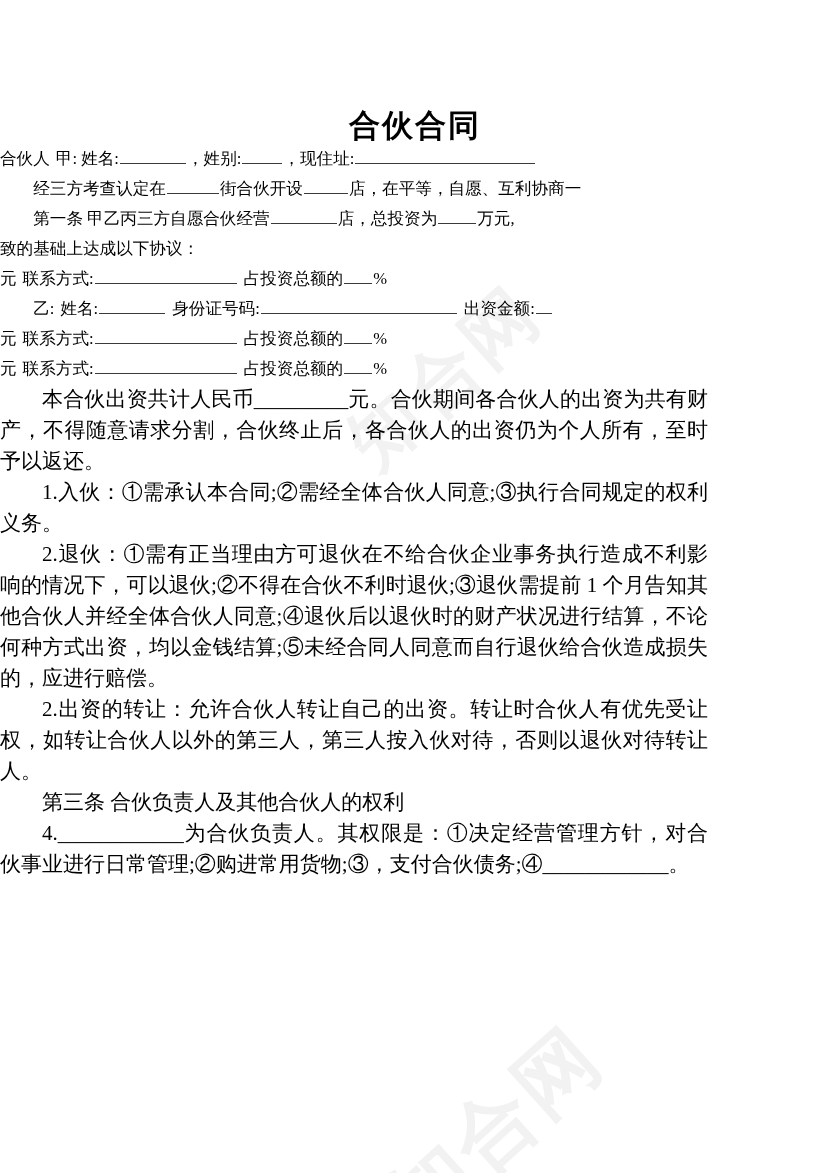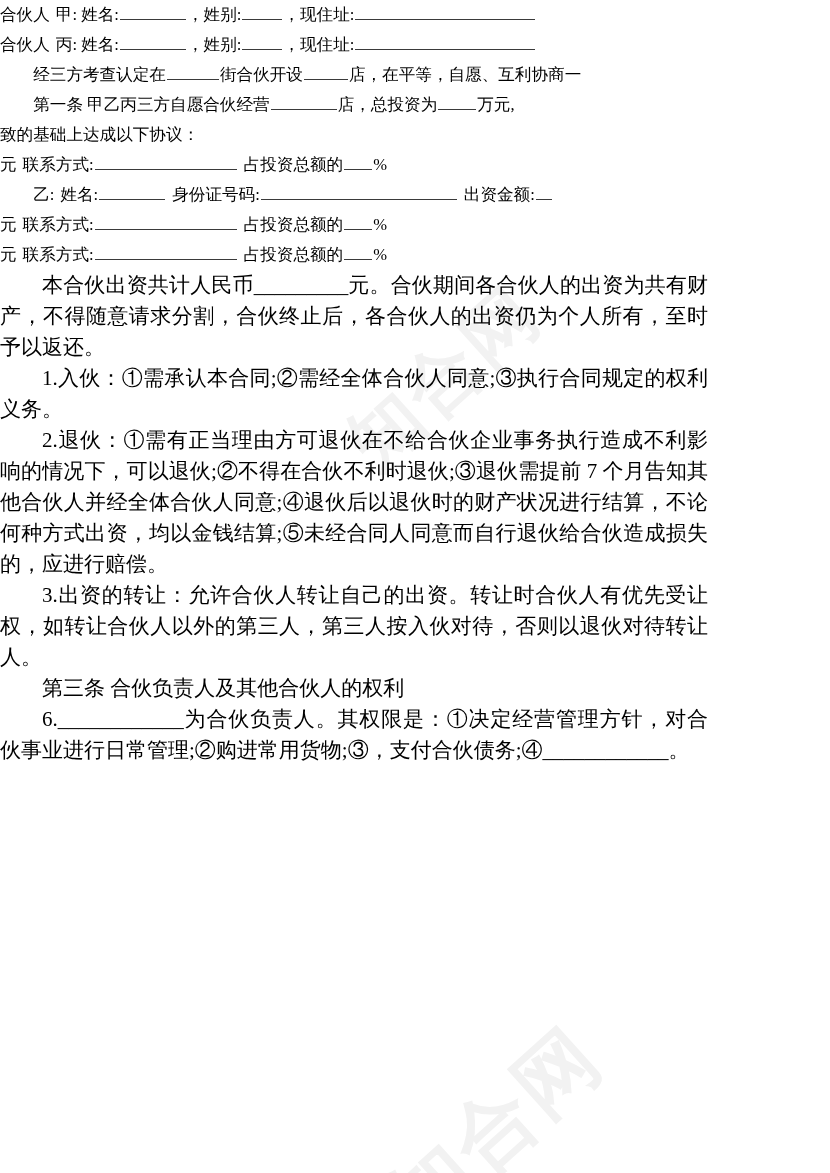--- a/index.html
+++ b/index.html
@@ -96,31 +96,29 @@
 </head>
 <body>
 
 <div class="page">
 
   <div class="watermark wm-mid">知合网</div>
   <div class="watermark wm-bottom">知合网</div>
 
   <div class="content">
 
+    <h1 class="title">合伙合同</h1>
 
     <div class="body-block">
 
       <div class="ln">
         <span>合伙人</span><span class="sp"></span><span>甲</span><span>: </span><span>姓名:</span><span class="u u-name"></span><span>，</span><span>姓别:</span><span class="u u-sex"></span><span>，</span><span>现住址:</span><span class="u u-addr"></span>
       </div>
 
 
-      <div class="ln">
-        <span>合伙人</span><span class="sp"></span><span>丙</span><span>: </span><span>姓名:</span><span class="u u-name"></span><span>，</span><span>姓别:</span><span class="u u-sex"></span><span>，</span><span>现住址:</span><span class="u u-addr"></span>
-      </div>
 
       <div class="ln" style="text-indent:2em">
         <span>经三方考查认定在</span><span class="u u-street"></span><span>街合伙开设</span><span class="u u-shop"></span><span>店，在平等，自愿、互利协商一</span>
       </div>
       <div class="ln" style="text-indent:2em">
         <span>第一条 甲乙丙三方自愿合伙经营</span><span class="u u-shop2"></span><span>店，总投资为</span><span class="u u-amount"></span><span>万元,</span>
       </div>
 
       <div class="ln">致的基础上达成以下协议：</div>
 
@@ -135,21 +133,21 @@
         <span>元</span><span class="sp"></span><span>联系方式:</span><span class="u u-contact"></span><span class="sp"></span><span>占投资总额的</span><span class="u u-pct"></span><span>%</span>
       </div>
 
       <div class="ln">
         <span>元</span><span class="sp"></span><span>联系方式:</span><span class="u u-contact"></span><span class="sp"></span><span>占投资总额的</span><span class="u u-pct"></span><span>%</span>
       </div>
 
       <p class="para indent">本合伙出资共计人民币_________元。合伙期间各合伙人的出资为共有财产，不得随意请求分割，合伙终止后，各合伙人的出资仍为个人所有，至时予以返还。</p>
 
       <p class="para indent">1.入伙：①需承认本合同;②需经全体合伙人同意;③执行合同规定的权利义务。</p>
-      <p class="para indent">2.退伙：①需有正当理由方可退伙在不给合伙企业事务执行造成不利影响的情况下，可以退伙;②不得在合伙不利时退伙;③退伙需提前 7 个月告知其他合伙人并经全体合伙人同意;④退伙后以退伙时的财产状况进行结算，不论何种方式出资，均以金钱结算;⑤未经合同人同意而自行退伙给合伙造成损失的，应进行赔偿。</p>
-      <p class="para indent">3.出资的转让：允许合伙人转让自己的出资。转让时合伙人有优先受让权，如转让合伙人以外的第三人，第三人按入伙对待，否则以退伙对待转让人。</p>
+      <p class="para indent">2.退伙：①需有正当理由方可退伙在不给合伙企业事务执行造成不利影响的情况下，可以退伙;②不得在合伙不利时退伙;③退伙需提前 1 个月告知其他合伙人并经全体合伙人同意;④退伙后以退伙时的财产状况进行结算，不论何种方式出资，均以金钱结算;⑤未经合同人同意而自行退伙给合伙造成损失的，应进行赔偿。</p>
+      <p class="para indent">2.出资的转让：允许合伙人转让自己的出资。转让时合伙人有优先受让权，如转让合伙人以外的第三人，第三人按入伙对待，否则以退伙对待转让人。</p>
 
       <p class="para indent">第三条 合伙负责人及其他合伙人的权利</p>
-      <p class="para indent">6.____________为合伙负责人。其权限是：①决定经营管理方针，对合伙事业进行日常管理;②购进常用货物;③，支付合伙债务;④____________。</p>
+      <p class="para indent">4.____________为合伙负责人。其权限是：①决定经营管理方针，对合伙事业进行日常管理;②购进常用货物;③，支付合伙债务;④____________。</p>
 
     </div>
   </div>
 </div>
 
 </body></html>

